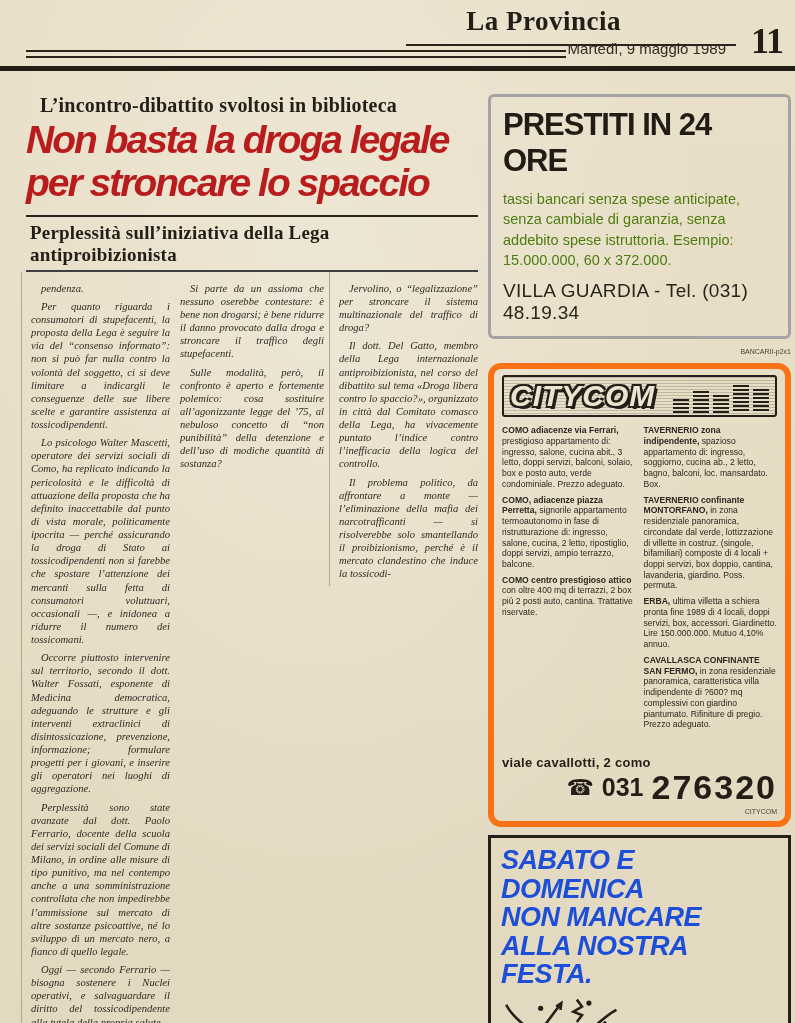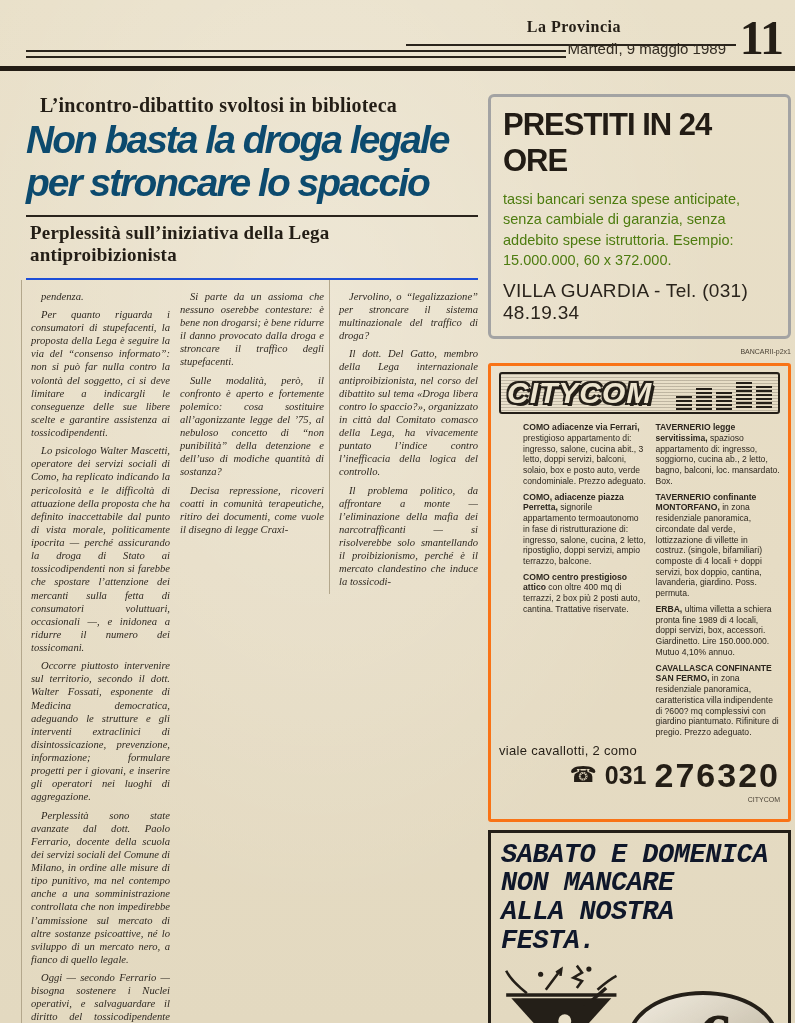--- a/index.html
+++ b/index.html
@@ -10,76 +10,76 @@
       radial-gradient(ellipse at 40% 30%, rgba(255,255,255,.25), rgba(0,0,0,0) 60%),
       linear-gradient(180deg,#e9e0c9 0%, #e6dcc4 55%, #e3d9c0 100%);
     color:#241e16;
   }
   .page { position:relative; width:795px; height:1023px; padding:6px 4px 0 26px; }
 
   
   .masthead { position:relative; height:62px; }
   .mh-rule-left { position:absolute; left:0; top:44px; width:540px; height:8px;
     border-top:2px solid #2a241c; border-bottom:2px solid #2a241c; }
-  .mh-name { position:absolute; right:170px; top:12px; font-weight:bold; font-size:16px; letter-spacing:.5px; }
+  .mh-name { position:absolute; right:170px; top:0; font-weight:bold; font-size:27px; letter-spacing:.5px; }
   .mh-underline { position:absolute; right:55px; top:38px; width:330px; height:2px; background:#2a241c; }
   .mh-date { position:absolute; right:65px; top:34px; font-family:"Liberation Sans",sans-serif; font-size:15px; color:#332c22; }
-  .mh-page { position:absolute; right:8px; top:4px; font-size:48px; font-weight:bold; letter-spacing:-1px; }
+  .mh-page { position:absolute; right:8px; top:14px; font-size:36px; font-weight:bold; letter-spacing:-1px; }
   .mh-bar { position:absolute; left:-26px; top:60px; width:795px; height:5px; background:#231d15; }
 
   
   .content { display:grid; grid-template-columns:452px 303px; column-gap:10px; margin-top:26px; }
 
   
   .editorial { display:grid; grid-template-columns:1fr 1fr 1fr; column-gap:10px; align-content:start; }
   .art1-head { grid-column:1 / span 3; }
   .kicker1 { font-size:20px; font-weight:bold; margin:0 0 2px 14px; letter-spacing:.2px; }
   .headline1 { font-family:"Liberation Sans",sans-serif; font-weight:bold; font-style:italic;
-    font-size:39px; line-height:1.1; letter-spacing:-2px; white-space:nowrap; color:#0c4a6e; }
-  .subhead1 { margin-top:10px; border-top:2px solid #2a241c; border-bottom:2px solid #1d4ed8;
-    padding:5px 0 12px 4px; font-size:19px; font-weight:bold; letter-spacing:.2px; }
+    font-size:39px; line-height:1.1; letter-spacing:-2px; white-space:nowrap; color:#b91c1c; }
+  .subhead1 { margin-top:10px; border-top:2px solid #2a241c; border-bottom:2px solid #404040;
+    padding:5px 0 4px 4px; font-size:19px; font-weight:bold; letter-spacing:.2px; }
   .bodycol { font-style:italic; font-size:10.6px; line-height:1.24; text-align:justify;
     color:#2e2820; padding-top:10px; }
   .bodycol p { text-indent:10px; margin-bottom:5px; }
   .col2, .col3 { border-left:1px solid #b3a78c; padding-left:9px; margin-left:-5px; }
   .col3 { grid-row:2 / span 2; }
 
   
   .ads { display:flex; flex-direction:column; row-gap:8px; }
   .adcode { font-family:"Liberation Sans",sans-serif; font-size:7px; text-align:right; color:#4a4236; margin-top:1px; }
 
   .ad-prestiti { border:3px solid #a3a3a3; border-radius:6px; padding:10px 12px 12px; }
   .prestiti-title { font-family:"Liberation Sans",sans-serif; font-weight:bold; font-size:31px;
     letter-spacing:-1px; color:#221c15; }
   .prestiti-body { font-family:"Liberation Sans",sans-serif; font-size:14.5px; line-height:1.4;
     color:#4d7c0f; margin-top:10px; }
   .prestiti-foot { font-family:"Liberation Sans",sans-serif; font-size:19px; color:#2a241c; margin-top:10px; letter-spacing:.3px; }
 
-  .ad-citycom { border:3px solid #f97316; border-radius:3px; padding:6px 8px 16px; }
+  .ad-citycom { border:6px solid #f97316; border-radius:13px; padding:6px 8px 6px; }
   .cc-logoband { display:flex; align-items:flex-end; gap:8px; border:2px solid #241f18; border-radius:3px;
     padding:2px 6px; background:repeating-linear-gradient(180deg, rgba(45,37,27,.22) 0 1px, rgba(0,0,0,0) 1px 3px); }
   .cc-logo { font-family:"Liberation Sans",sans-serif; font-weight:900; font-style:italic; font-size:30px;
     letter-spacing:1px; color:#ece4ce;
     text-shadow:-2px -2px 0 #241f18, 2px -2px 0 #241f18, -2px 2px 0 #241f18, 2px 2px 0 #241f18, 3px 3px 0 #241f18; }
   .cc-skyline { display:flex; align-items:flex-end; gap:4px; height:30px; margin-left:auto; }
   .cc-skyline span { display:block; width:16px;
     background:repeating-linear-gradient(180deg,#241f18 0 2px, rgba(0,0,0,0) 2px 4px); }
-  .cc-cols { display:flex; gap:8px; margin-top:8px;margin-left:24px; }
+  .cc-cols { display:flex; gap:8px; margin-top:8px; }
   .cc-col { flex:1; font-family:"Liberation Sans",sans-serif; font-size:8.6px; line-height:1.25; color:#2c261e; }
   .cc-col p { margin-bottom:5px; }
   .cc-col b { font-weight:bold; }
-  .cc-addr { font-family:"Liberation Sans",sans-serif; font-weight:normal; font-size:13px; margin-top:0; letter-spacing:.3px; }
+  .cc-addr { font-family:"Liberation Sans",sans-serif; font-weight:bold; font-size:13px; margin-top:20px; letter-spacing:.3px; }
   .cc-phone { display:flex; align-items:center; justify-content:flex-end; gap:8px; margin-top:-2px; }
   .cc-phone .ph-icon { font-size:22px; line-height:1; }
   .cc-phone .ph-pre { font-family:"Liberation Sans",sans-serif; font-weight:bold; font-size:25px; }
   .cc-phone .ph-num { font-family:"Liberation Sans",sans-serif; font-weight:900; font-size:34px; letter-spacing:2px; }
 
   .ad-auto6 { border:3px solid #241f18; padding:8px 10px 10px; }
-  .a6-line { font-family:Liberation Mono, monospace; font-weight:900; font-style:italic; font-size:27px;
-    line-height:1.06; letter-spacing:-.5px; color:#0f172a; }
+  .a6-line { font-family:Liberation Sans, sans-serif; font-weight:900; font-style:italic; font-size:27px;
+    line-height:1.06; letter-spacing:-.5px; color:#1d4ed8; }
   .a6-art { display:flex; align-items:center; gap:6px; margin:8px 0 4px; }
   .a6-oval { width:152px; height:94px; border:4px solid #241f18; border-radius:50%;
     display:flex; align-items:center; justify-content:center; position:relative;
     background:linear-gradient(150deg, rgba(255,255,255,.5), rgba(60,50,38,.25)); }
   .a6-oval .a { font-family:"Liberation Serif",serif; font-weight:bold; font-style:italic; font-size:44px; }
   .a6-oval .six { font-family:"Liberation Serif",serif; font-weight:bold; font-size:70px; line-height:0.9; margin-left:-4px; }
 </style>
 </head>
 <body>
 
@@ -103,21 +103,20 @@
         <div class="headline1">
           <div>Non basta la droga legale</div>
           <div>per stroncare lo spaccio</div>
         </div>
         <div class="subhead1">Perplessità sull’iniziativa della Lega antiproibizionista</div>
       </div>
 
       <div class="bodycol col1">
         <p>Si parte da un assioma che nessuno oserebbe contestare: è bene non drogarsi; è bene ridurre il danno provocato dalla droga e stroncare il traffico degli stupefacenti.</p>
         <p>Sulle modalità, però, il confronto è aperto e fortemente polemico: cosa sostituire all’agonizzante legge del ’75, al nebuloso concetto di “non punibilità” della detenzione e dell’uso di modiche quantità di sostanza?</p>
-        <p>Decisa repressione, ricoveri coatti in comunità terapeutiche, ritiro dei documenti, come vuole il disegno di legge Craxi-</p>
       </div>
 
       <div class="bodycol col2">
         <p>Jervolino, o “legalizzazione” per stroncare il sistema multinazionale del traffico di droga?</p>
         <p>Il dott. Del Gatto, membro della Lega internazionale antiproibizionista, nel corso del dibattito sul tema «Droga libera contro lo spaccio?», organizzato in città dal Comitato comasco della Lega, ha vivacemente puntato l’indice contro l’inefficacia della logica del controllo.</p>
         <p>Il problema politico, da affrontare a monte — l’eliminazione della mafia dei narcotrafficanti — si risolverebbe solo smantellando il proibizionismo, perché è il mercato clandestino che induce la tossicodi-</p>
       </div>
 
       <div class="bodycol col3">
         <p>pendenza.</p>
@@ -151,21 +150,21 @@
               <span style="height:24px"></span>
           </span>
         </div>
         <div class="cc-cols">
           <div class="cc-col">
             <p><b>COMO adiacenze via Ferrari,</b><span> prestigioso appartamento di: ingresso, salone, cucina abit., 3 letto, doppi servizi, balconi, solaio, box e posto auto, verde condominiale. Prezzo adeguato.</span></p>
             <p><b>COMO, adiacenze piazza Perretta,</b><span> signorile appartamento termoautonomo in fase di ristrutturazione di: ingresso, salone, cucina, 2 letto, ripostiglio, doppi servizi, ampio terrazzo, balcone.</span></p>
             <p><b>COMO centro prestigioso attico</b><span> con oltre 400 mq di terrazzi, 2 box più 2 posti auto, cantina. Trattative riservate.</span></p>
           </div>
           <div class="cc-col">
-            <p><b>TAVERNERIO legge servitissima,</b><span> spazioso appartamento di: ingresso, soggiorno, cucina ab., 2 letto, bagno, balconi, loc. mansardato. Box.</span></p>
+            <p><b>TAVERNERIO zona indipendente,</b><span> spazioso appartamento di: ingresso, soggiorno, cucina ab., 2 letto, bagno, balconi, loc. mansardato. Box.</span></p>
             <p><b>TAVERNERIO confinante MONTORFANO,</b><span> in zona residenziale panoramica, circondate dal verde, lottizzazione di villette in costruz. (singole, bifamiliari) composte di 4 locali + doppi servizi, box doppio, cantina, lavanderia, giardino. Poss. permuta.</span></p>
             <p><b>ERBA,</b><span> ultima villetta a schiera pronta fine 1989 di 4 locali, doppi servizi, box, accessori. Giardinetto. Lire 150.000.000. Mutuo 4,10% annuo.</span></p>
             <p><b>CAVALLASCA CONFINANTE SAN FERMO,</b><span> in zona residenziale panoramica, caratteristica villa indipendente di ?600? mq complessivi con giardino piantumato. Rifiniture di pregio. Prezzo adeguato.</span></p>
           </div>
         </div>
         <div class="cc-addr">viale cavallotti, 2 como</div>
         <div class="cc-phone">
           <span class="ph-icon">☎</span>
           <span class="ph-pre">031</span>
           <span class="ph-num">276320</span>

